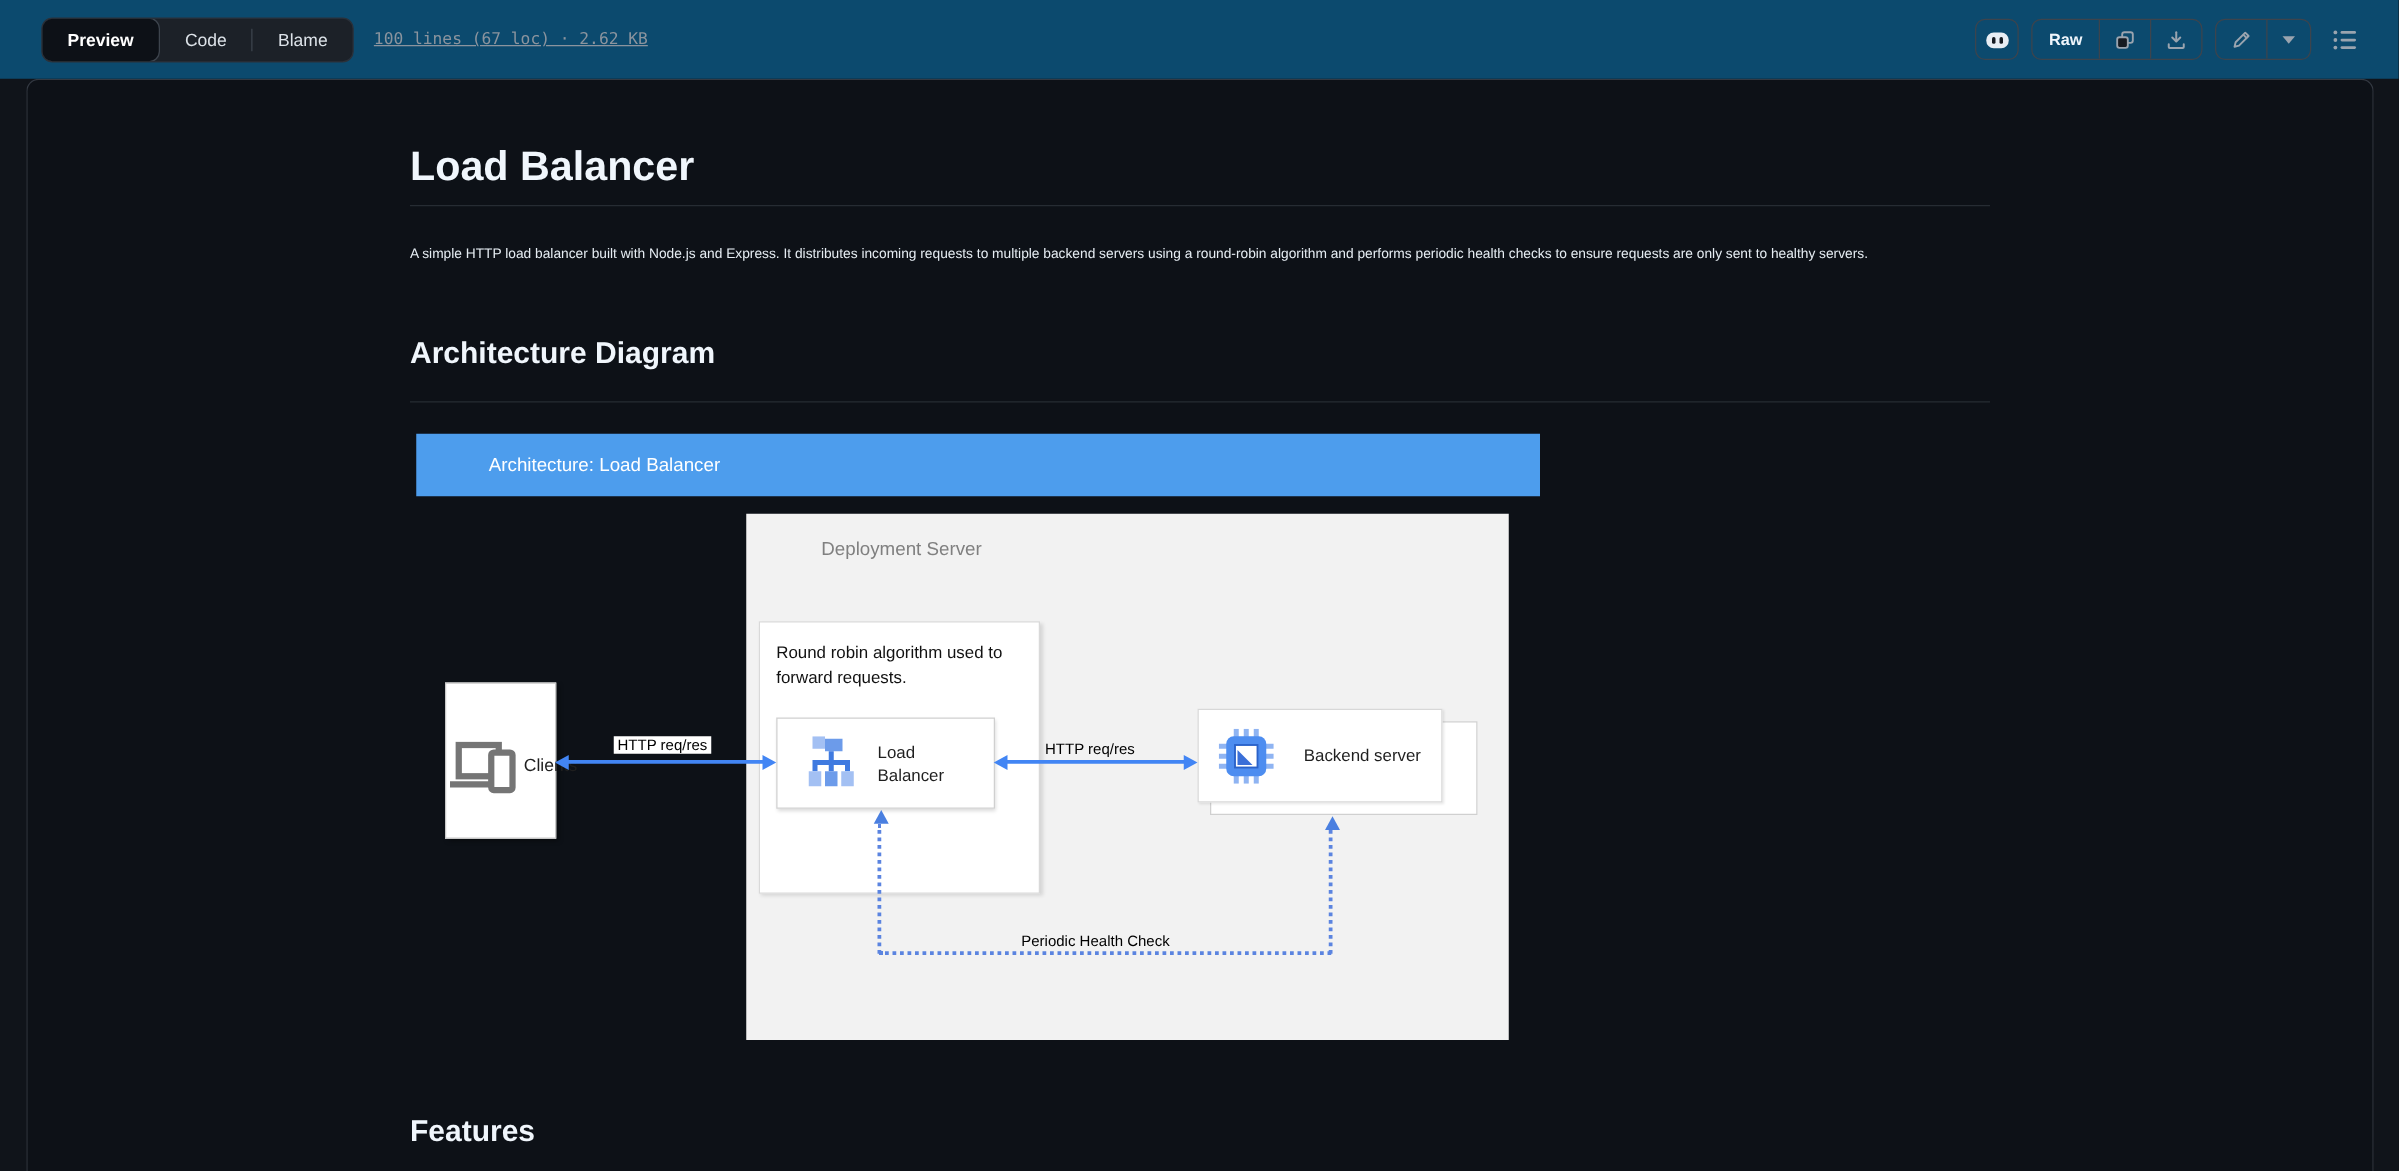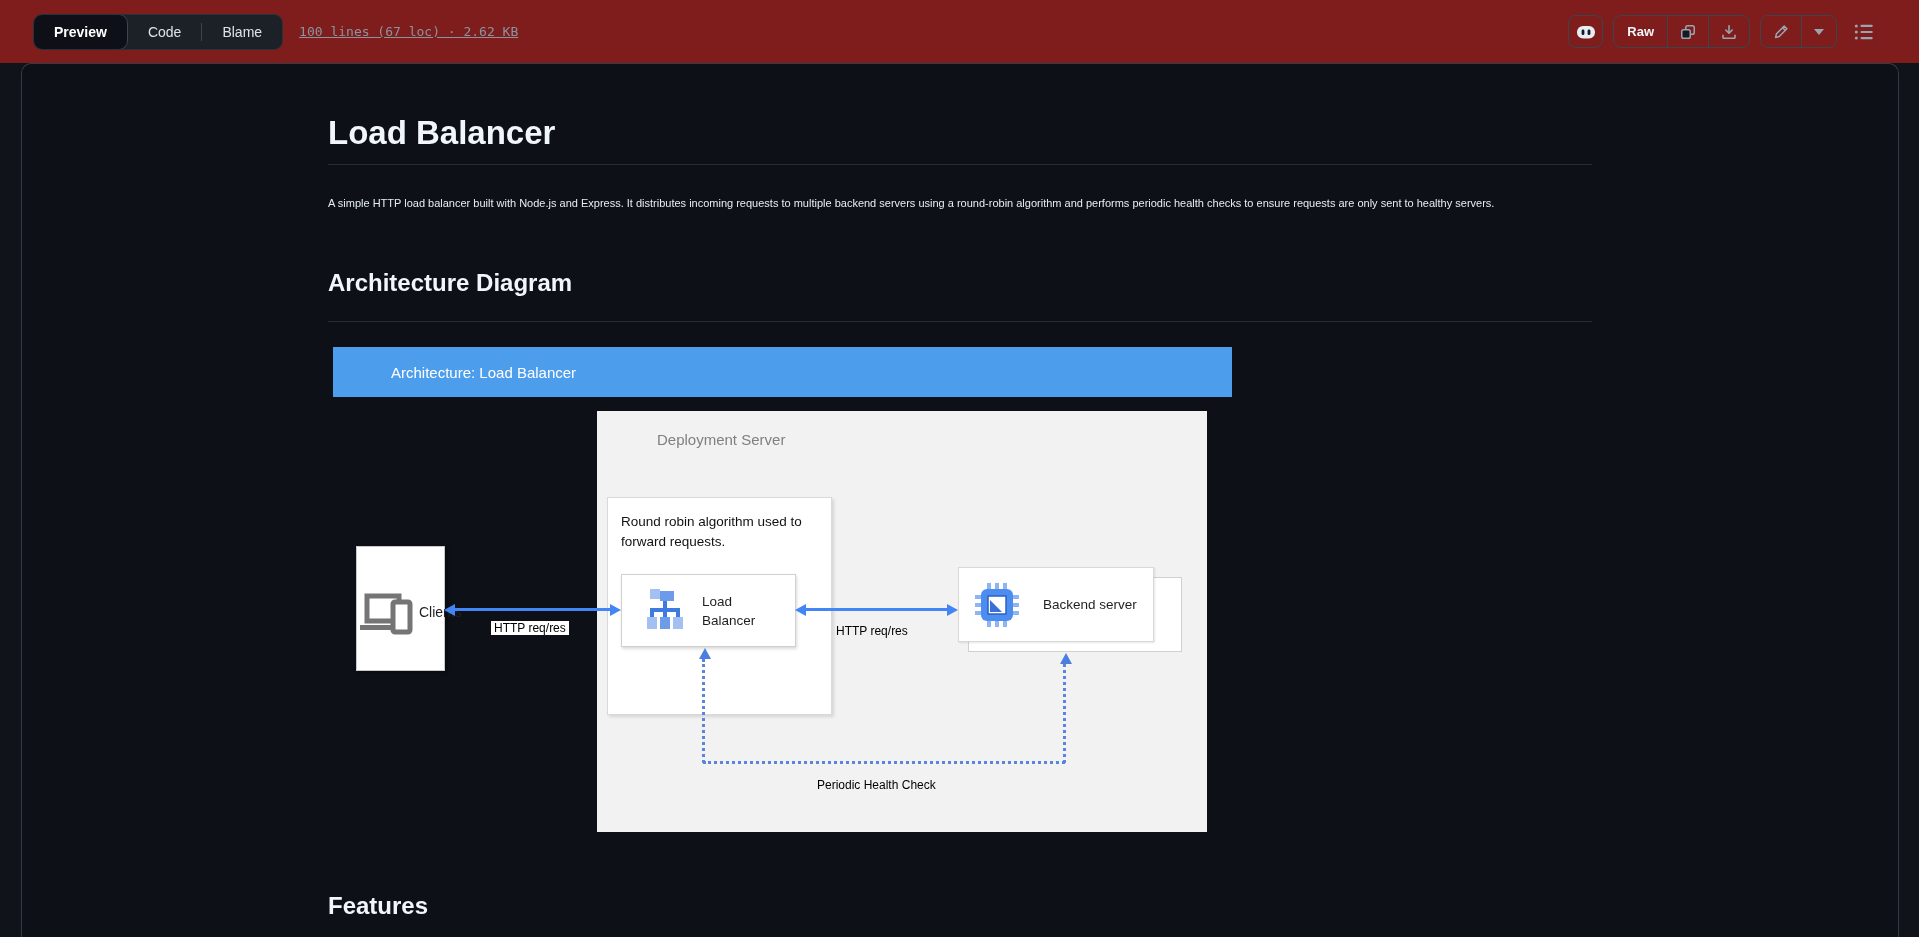--- a/index.html
+++ b/index.html
@@ -1,22 +1,22 @@
 <!DOCTYPE html>
 <html><head>
 <meta charset="utf-8">
 <style>
   * { margin:0; padding:0; box-sizing:border-box; }
   html,body { width:1919px; height:937px; background:#10141a; font-family:"Liberation Sans", sans-serif; overflow:hidden; }
   .page { position:relative; width:1919px; height:937px; background:#10141a; }
 
   
   .toolbar { position:absolute; top:0; left:0; width:1919px; height:63px;
-             background:#7f1d1d; display:flex; align-items:center;
-             padding:0 44px 0 33px; }
+             background:#0c4a6e; display:flex; align-items:center;
+             padding:0 32px 0 33px; }
   .seg-tabs { display:flex; align-items:center; background:#1c2128; border:1px solid #2b313a;
               border-radius:9px; height:36px; padding:0; overflow:hidden; }
   .seg-tab { display:flex; align-items:center; height:36px; padding:0 20px;
              color:#dde3e9; font-size:14px; cursor:pointer; position:relative; }
   .seg-tab.active { background:#0d1117; border:1px solid #3d444d; border-radius:9px;
                     height:36px; margin:-1px 0 -1px -1px; font-weight:bold; color:#ffffff; }
   .seg-div { width:1px; height:18px; background:#3d444d; }
   .file-info { margin-left:16px; color:#8b949e; font-family:"DejaVu Sans Mono", monospace;
                font-size:13px; letter-spacing:0;text-decoration:underline; }
   .tb-spacer { flex:1; }
@@ -75,21 +75,21 @@
   .dg-line { position:absolute; height:3px; background:#4285f4; top:261px; }
   .line1 { left:126px; width:158px; }
   .line2 { left:477px; width:144px; }
   .ah { position:absolute; width:0; height:0; }
   .ah-left  { border-top:6px solid transparent; border-bottom:6px solid transparent;
               border-right:11px solid #4285f4; top:257px; }
   .ah-right { border-top:6px solid transparent; border-bottom:6px solid transparent;
               border-left:11px solid #4285f4; top:257px; }
   .ah-up    { border-left:6px solid transparent; border-right:6px solid transparent;
               border-bottom:11px solid #4a7fe0; }
-  .dg-arrow-label { position:absolute; font-size:12px; color:#000000; white-space:nowrap;margin-top:32px; }
+  .dg-arrow-label { position:absolute; font-size:12px; color:#000000; white-space:nowrap; }
   .lbl1 { left:163px; top:242px; background:#ffffff; padding:0 3px; }
   .lbl2 { left:508px; top:245px; }
   .lbl-health { left:489px; top:399px; }
 
   .dot-v { position:absolute; width:0; border-left:3px dotted #5b84e0; }
   .dot-h { position:absolute; height:0; border-top:3px dotted #5b84e0; }
   .hv1 { left:374px; top:312px; height:104px; }
   .hv2 { left:735px; top:317px; height:99px; }
   .hh  { left:375px; top:414px; width:362px; }
 

